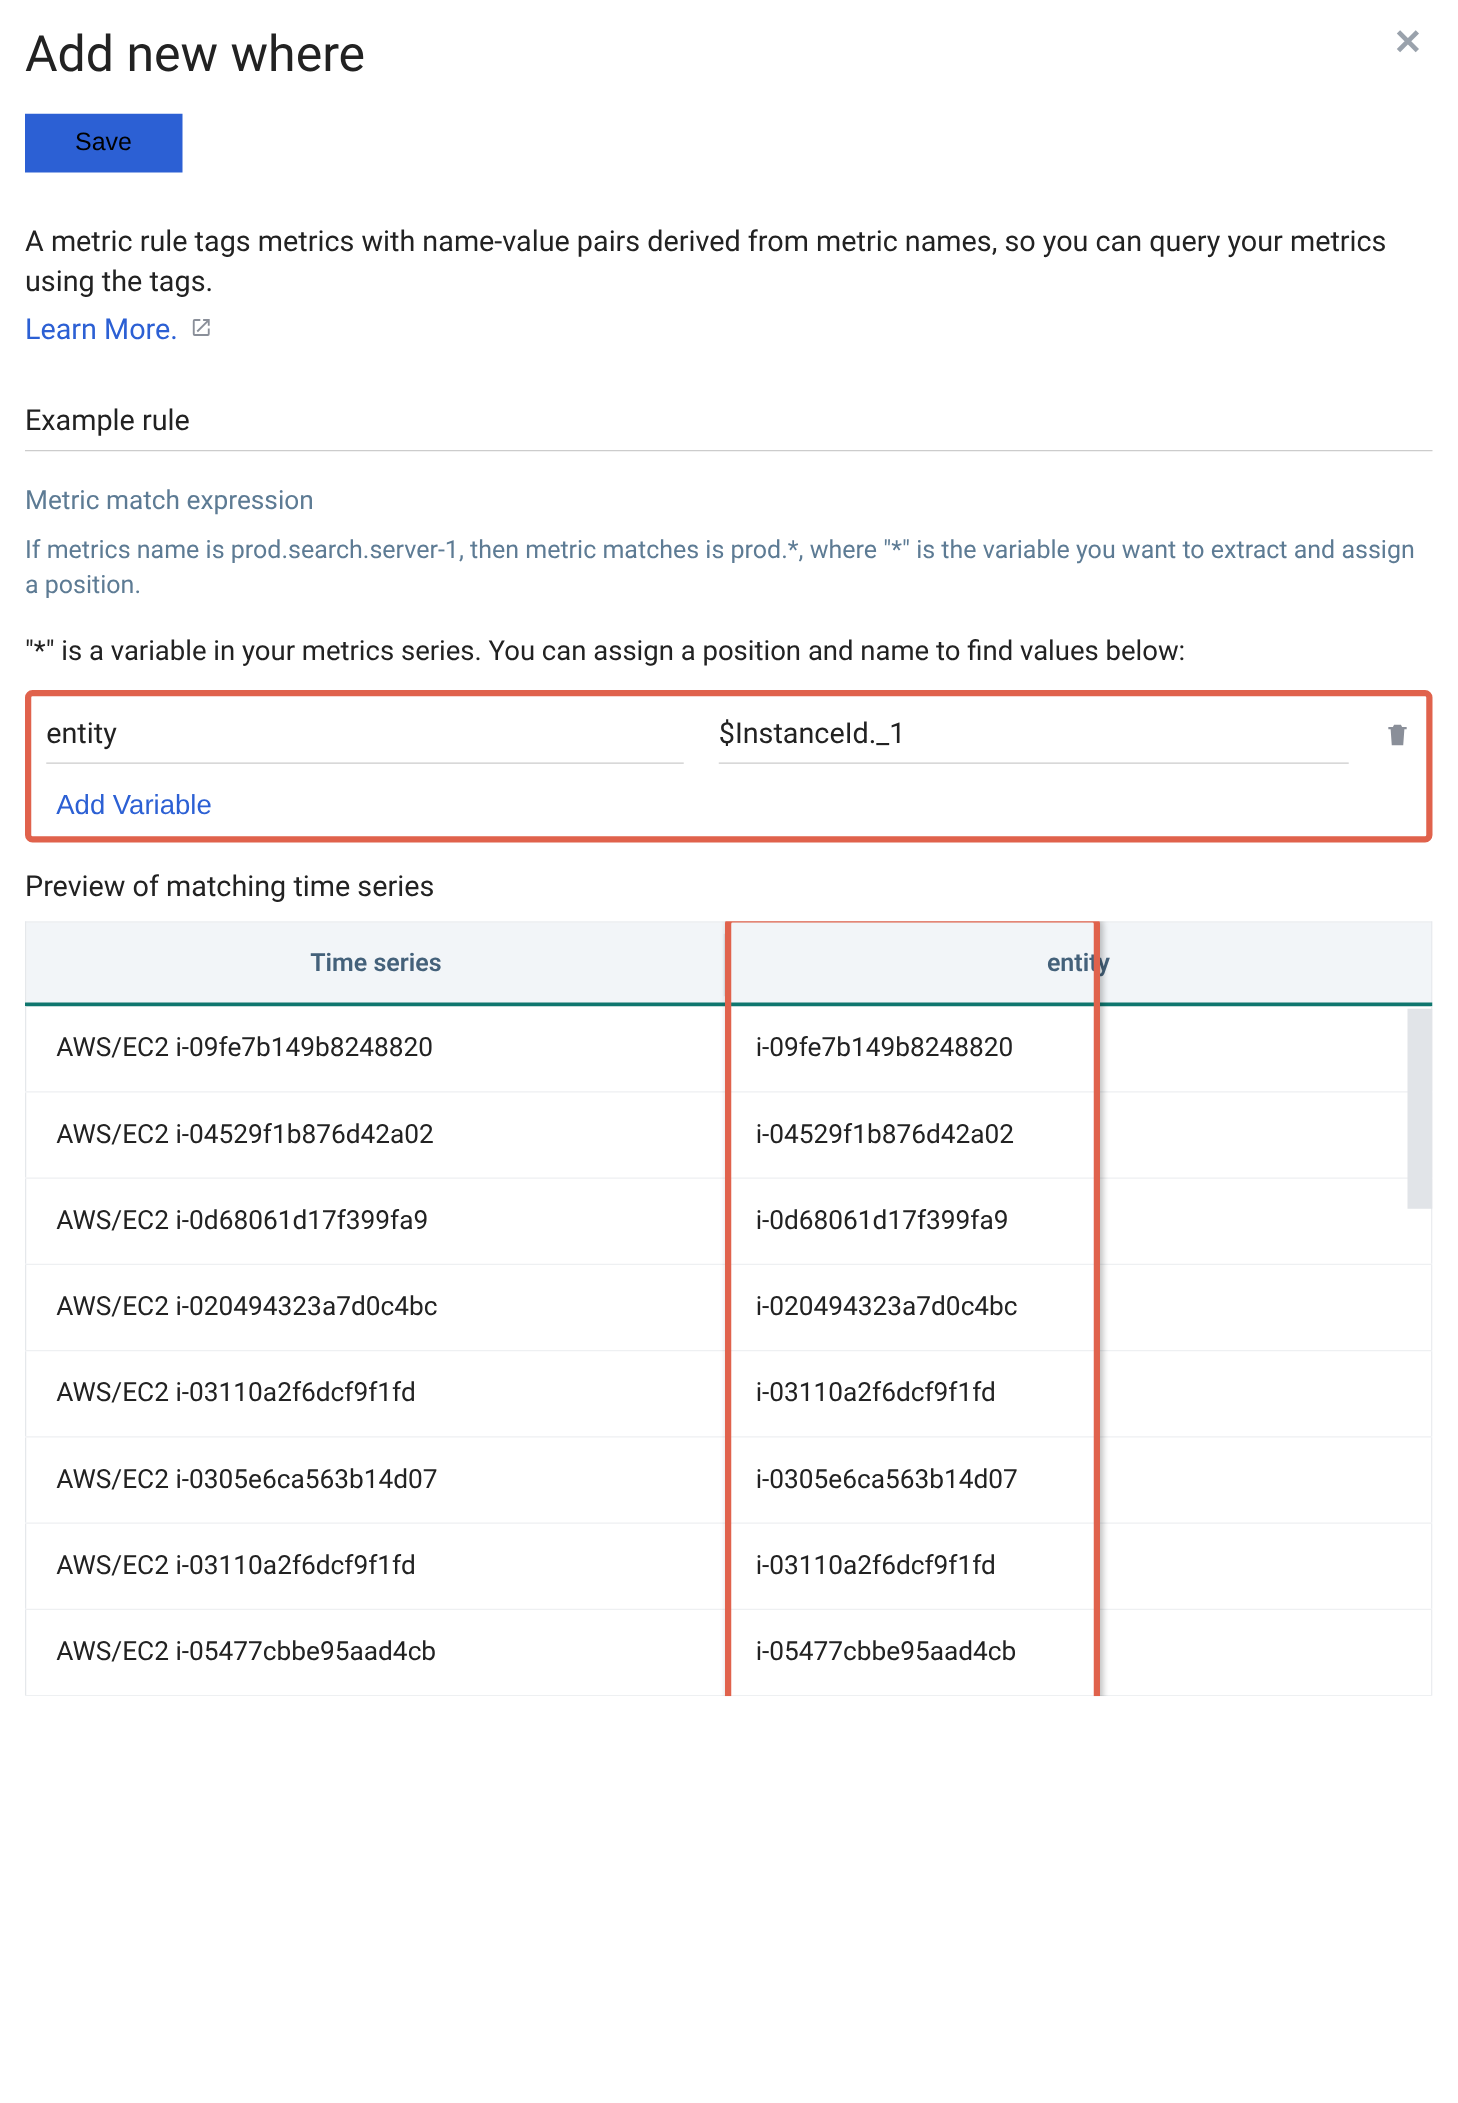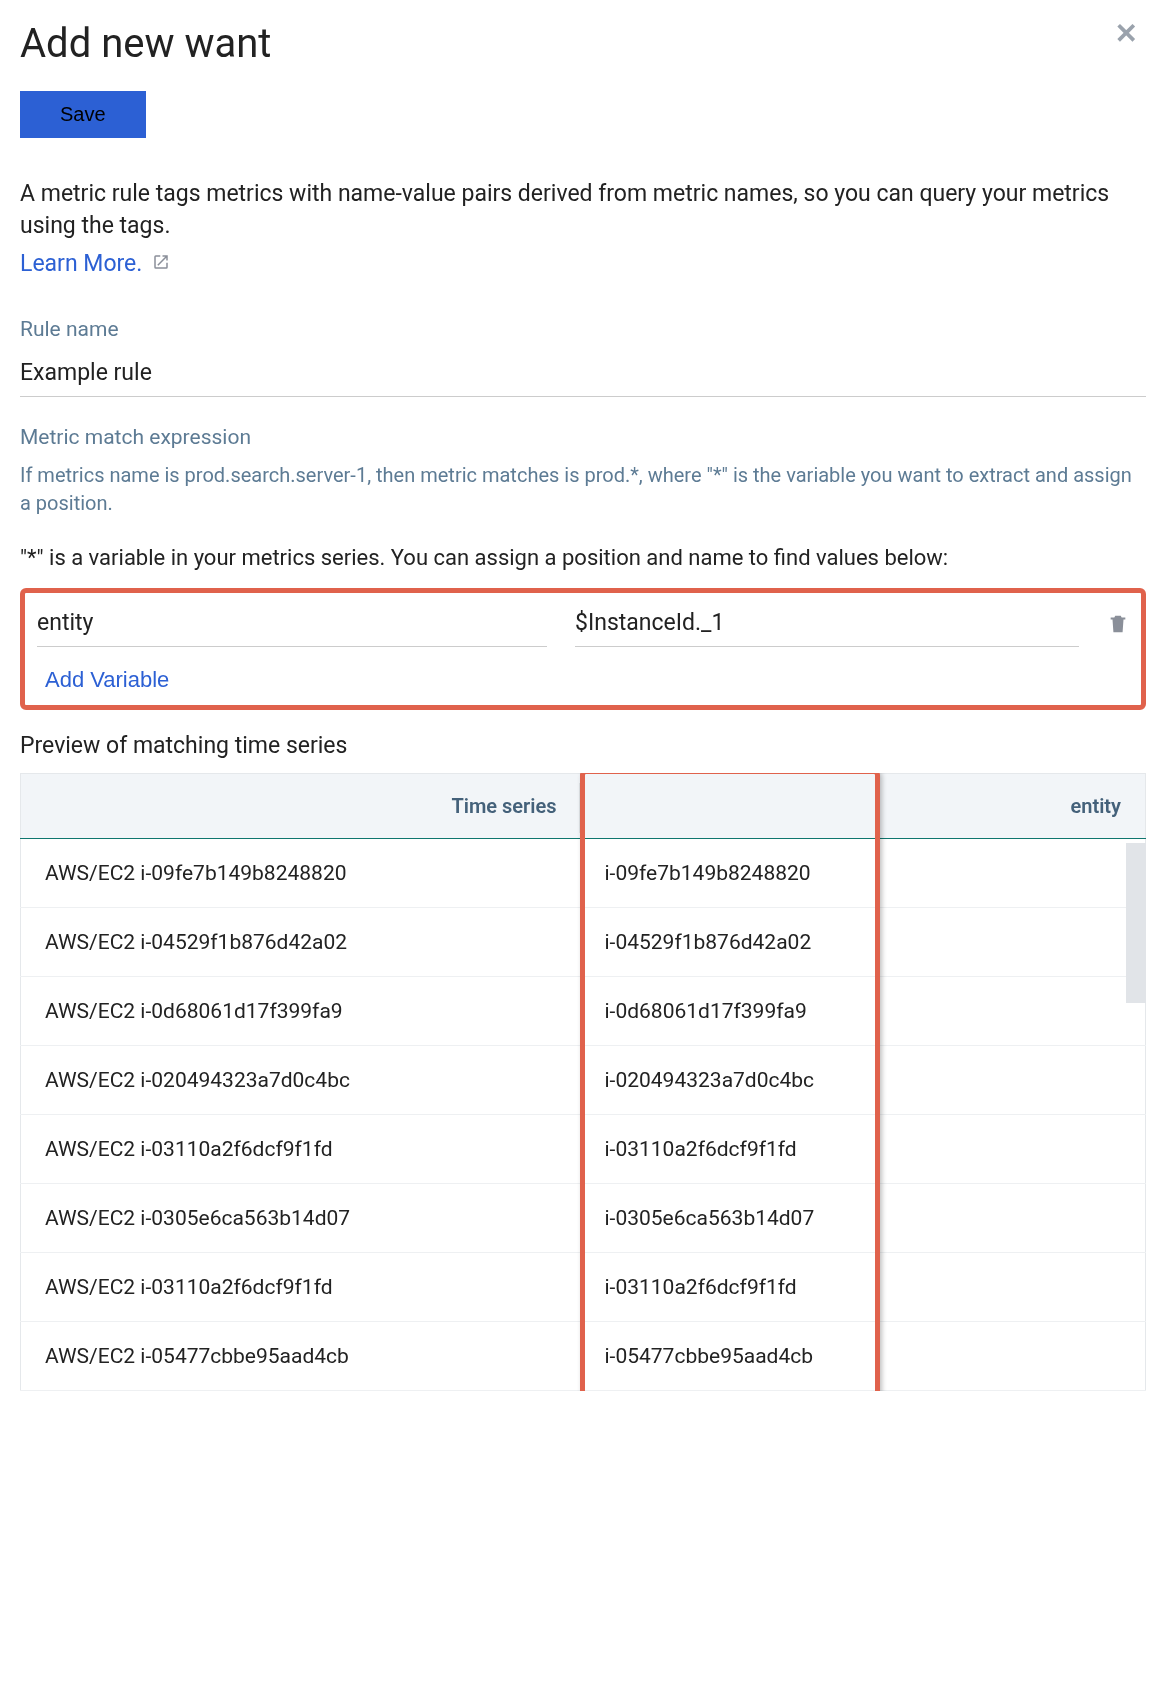--- a/index.html
+++ b/index.html
@@ -138,24 +138,24 @@
   }
   table.preview {
     width: 100%;
     border-collapse: collapse;
     border: 1px solid #e5e8eb;
     font-size: 21px;
   }
   table.preview thead th {
     background: #f2f5f8;
     color: #44617a;
-    text-align: right;
+    text-align: center;
     font-weight: 600;
     padding: 20px 24px;
-    border-bottom: 1px solid #0f766e;
+    border-bottom: 3px solid #0f766e;
     font-size: 20px;
   }
   table.preview tbody td {
     padding: 22px 24px;
     border-bottom: 1px solid #eef0f2;
     color: #222;
   }
   .col-ts { width: 560px; }
   .col-entity { }
   .entity-highlight {
@@ -180,39 +180,38 @@
     width: 2px;
     background: #dfe3e7;
   }
 </style>
 </head>
 <body>
 
 
 
 <div class="header-row">
-  <h1>Add new want</h1>
+  <h1>Add new where</h1>
   <span class="close-btn">✕</span>
 </div>
 
 <button class="save-btn">Save</button>
 
 <div class="description">A metric rule tags metrics with name-value pairs derived from metric names, so you can query your metrics using the tags.</div>
 
 <div class="learn-more">
   <span>Learn More.</span>
   <span>
     <svg viewBox="0 0 24 24">
         <path d="M14 3v2h3.59L7.05 15.54l1.41 1.41L19 6.41V10h2V3h-7zM19 19H5V5h6V3H5a2 2 0 0 0-2 2v14a2 2 0 0 0 2 2h14a2 2 0 0 0 2-2v-6h-2v6z"></path>
       </svg>
   </span>
 </div>
 
 <div class="field-block">
-  <div class="field-label">Rule name</div>
   <input class="text-input" value="Example rule" style="">
 </div>
 
 <div class="field-block">
   <div class="field-label">Metric match expression</div>
   <div class="helper-text">If metrics name is prod.search.server-1, then metric matches is prod.*, where "*" is the variable you want to extract and assign a position.</div>
 </div>
 
 <div class="variable-hint">"*" is a variable in your metrics series. You can assign a position and name to find values below:</div>
 

